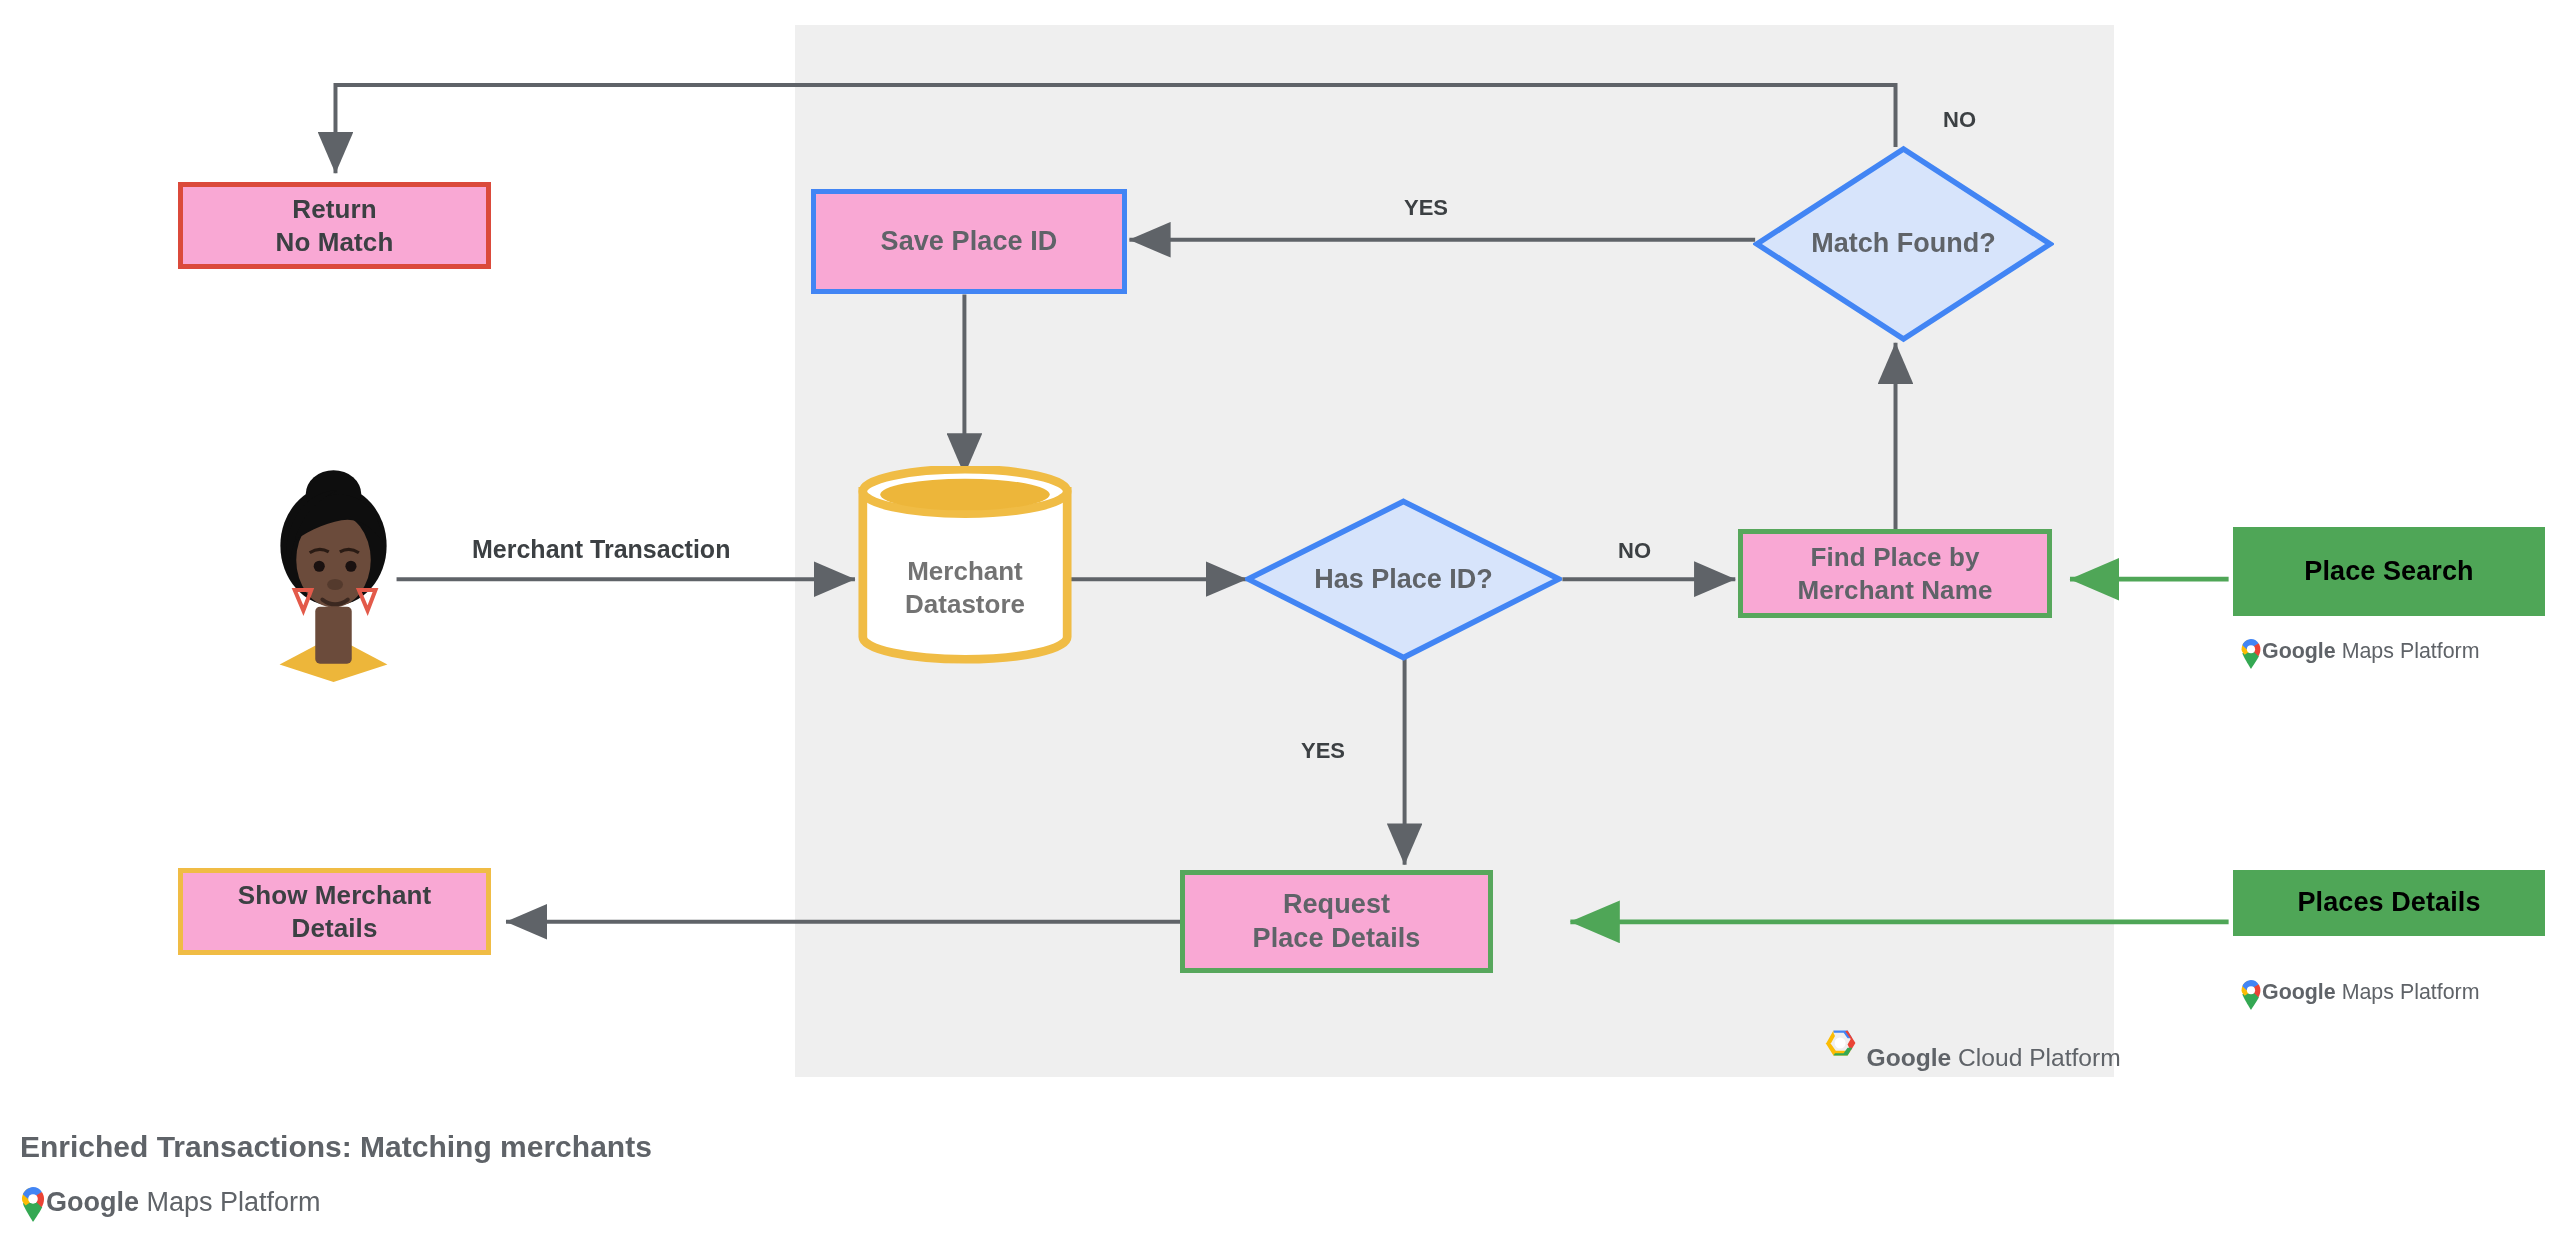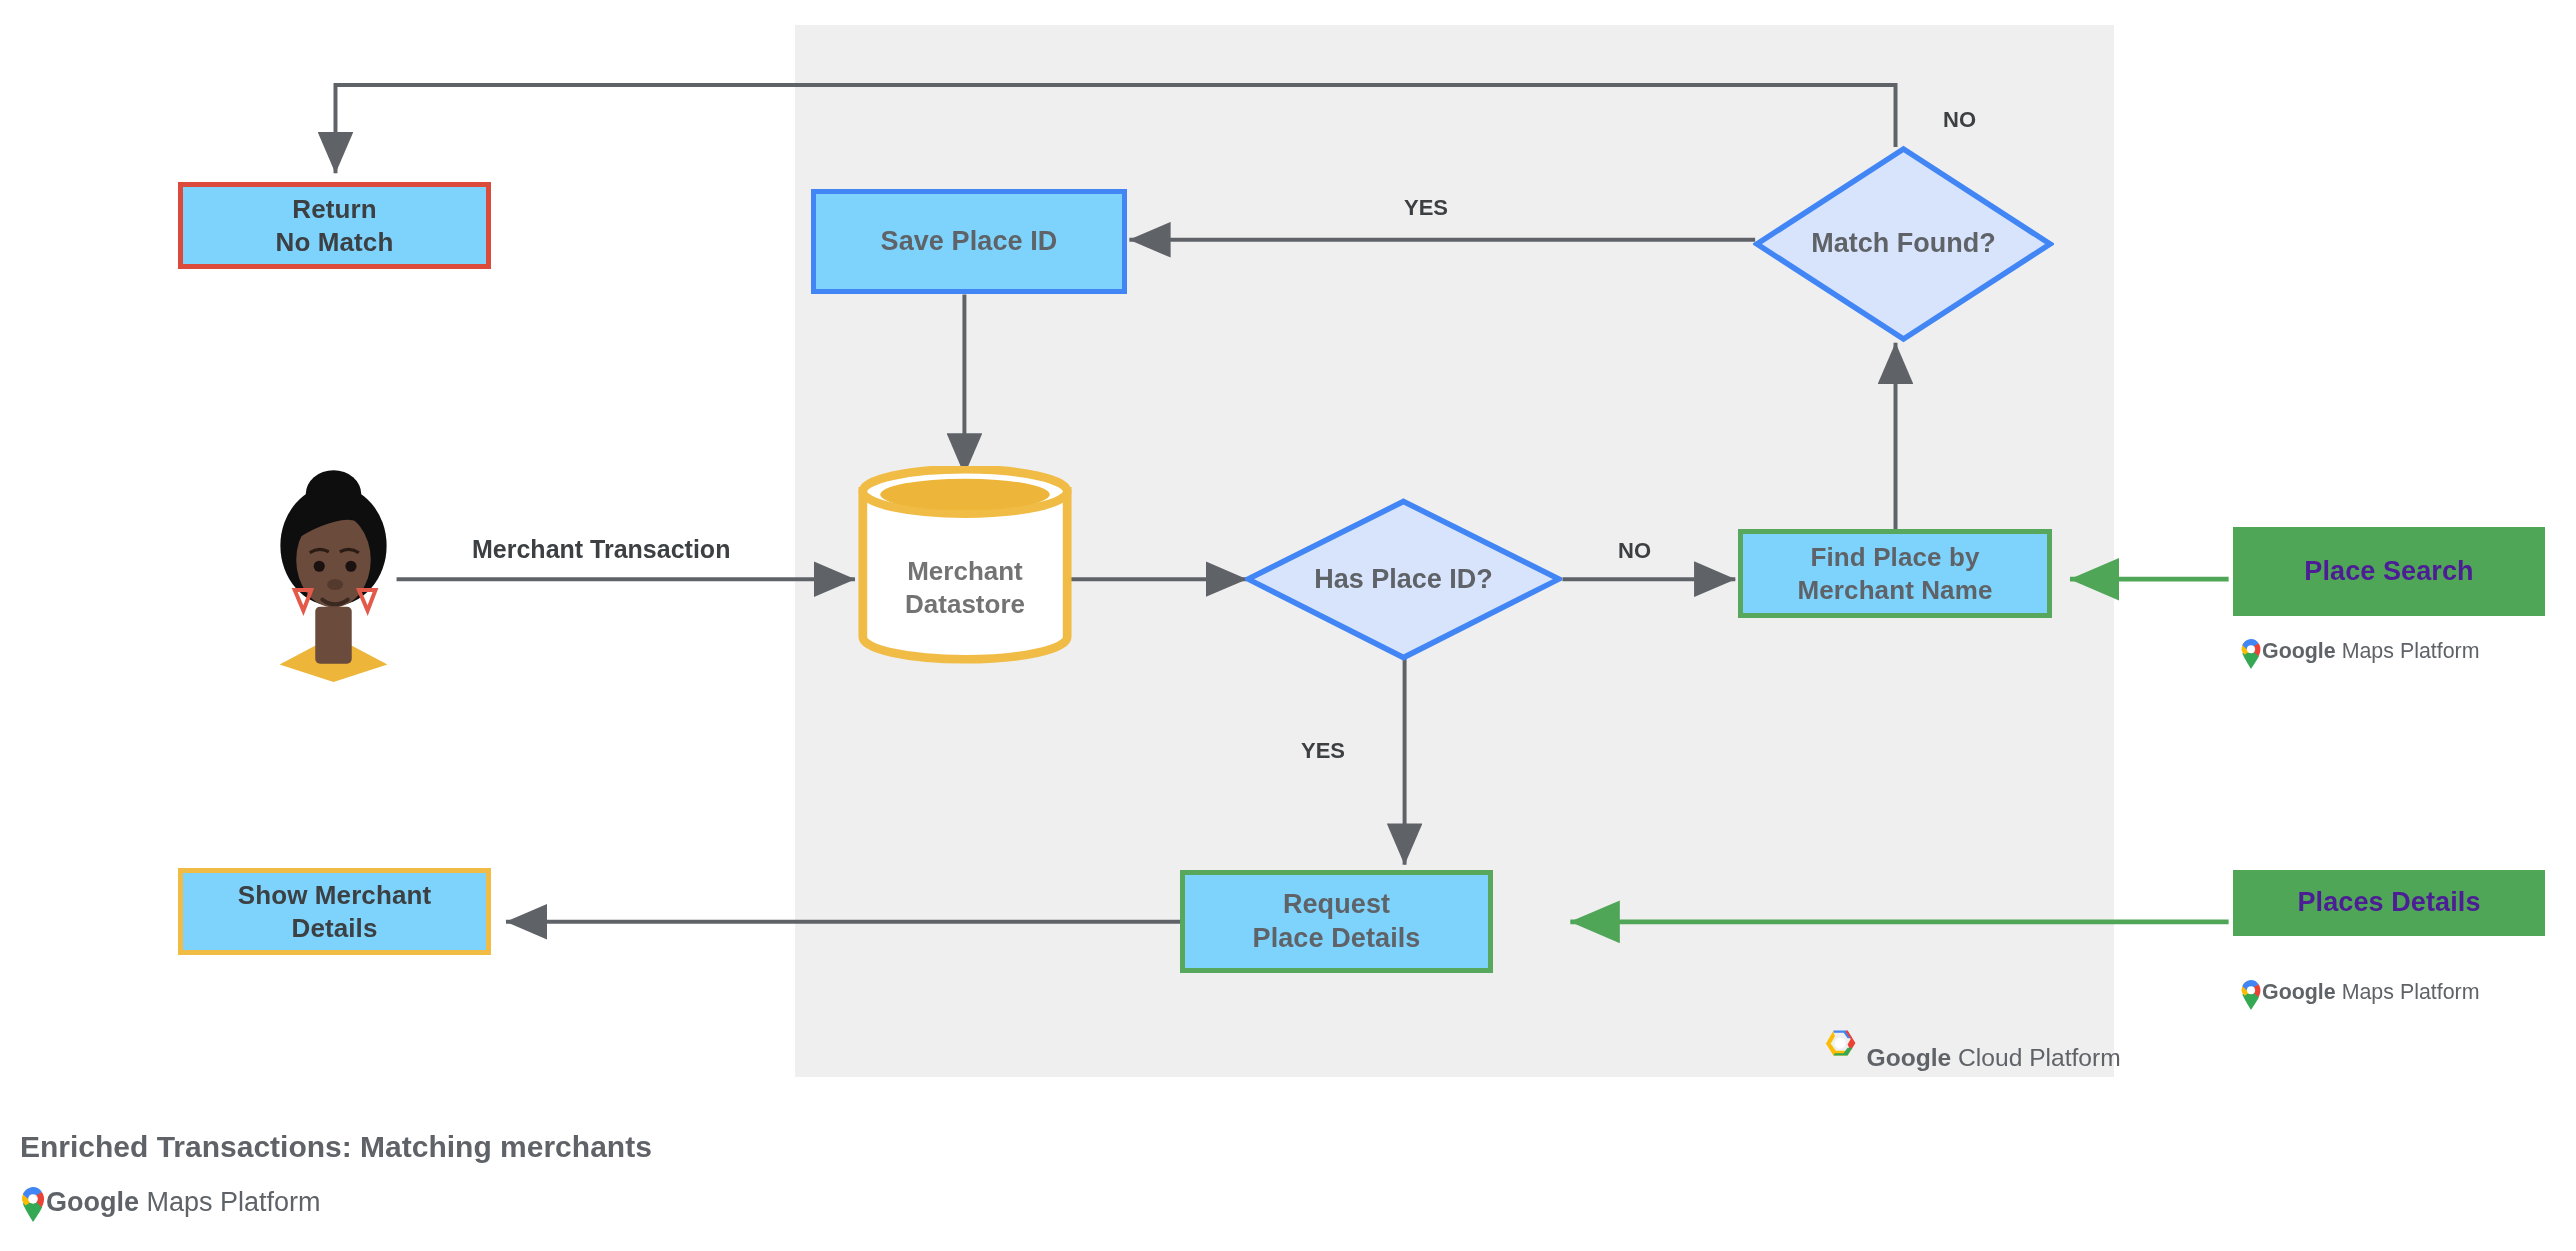--- a/index.html
+++ b/index.html
@@ -31,32 +31,32 @@
   }
   
   .node {
     position: absolute;
     box-sizing: border-box;
     display: flex;
     align-items: center;
     justify-content: center;
     text-align: center;
     line-height: 1.25;
-    background: #7dd3fc;
+    background: #f9a8d4;
     font-weight: bold;
     letter-spacing: 0.1px;
   }
   .node .lines { width: 100%; }
   .node .l { display: block; }
 
   .node-outline-red   { border: 5.6px solid #DB4A3B; color: #3C4043; }
   .node-outline-blue  { border: 5.6px solid #4285F4; color: #5F6368; }
   .node-outline-green { border: 5.6px solid #57A75C; color: #5F6368; }
   .node-outline-amber { border: 5.6px solid #F0BC45; color: #3C4043; }
-  .node-filled-green  { background: #4FA657; color: #4c1d95; border: none; }
+  .node-filled-green  { background: #4FA657; color: #000000; border: none; }
 
   
   .diamond {
     position: absolute;
   }
   .diamond .dlabel {
     position: absolute;
     left: 0; top: 0;
     width: 100%; height: 100%;
     display: flex;

